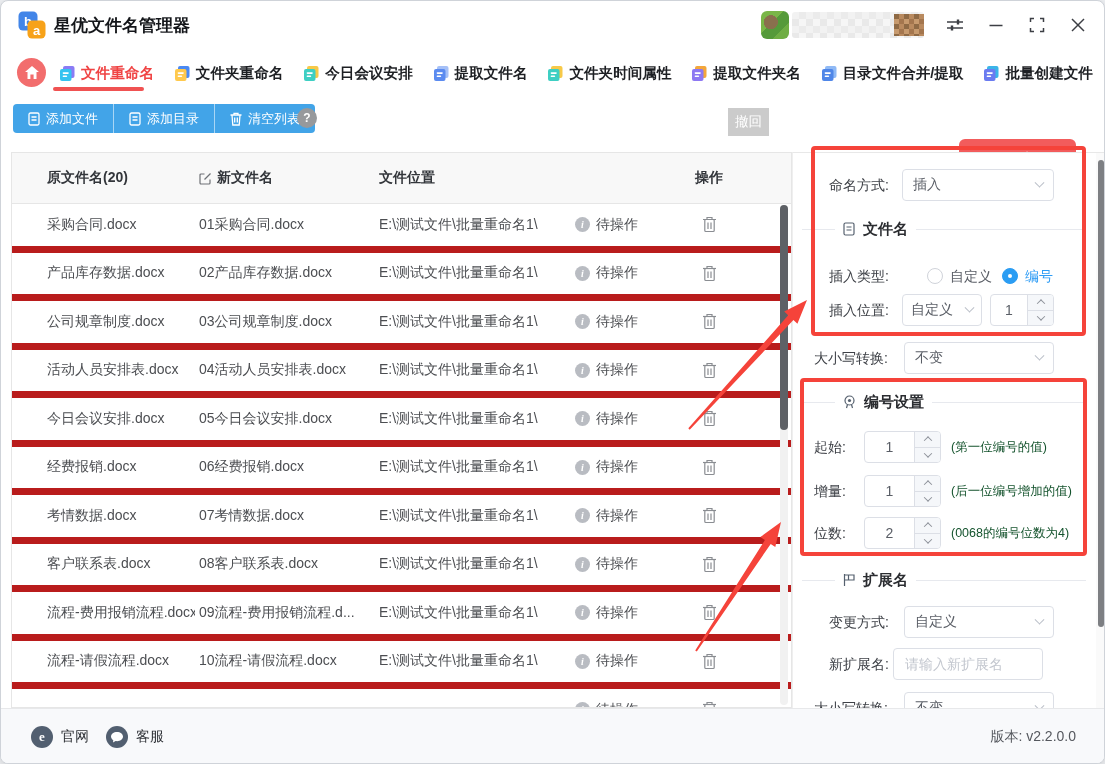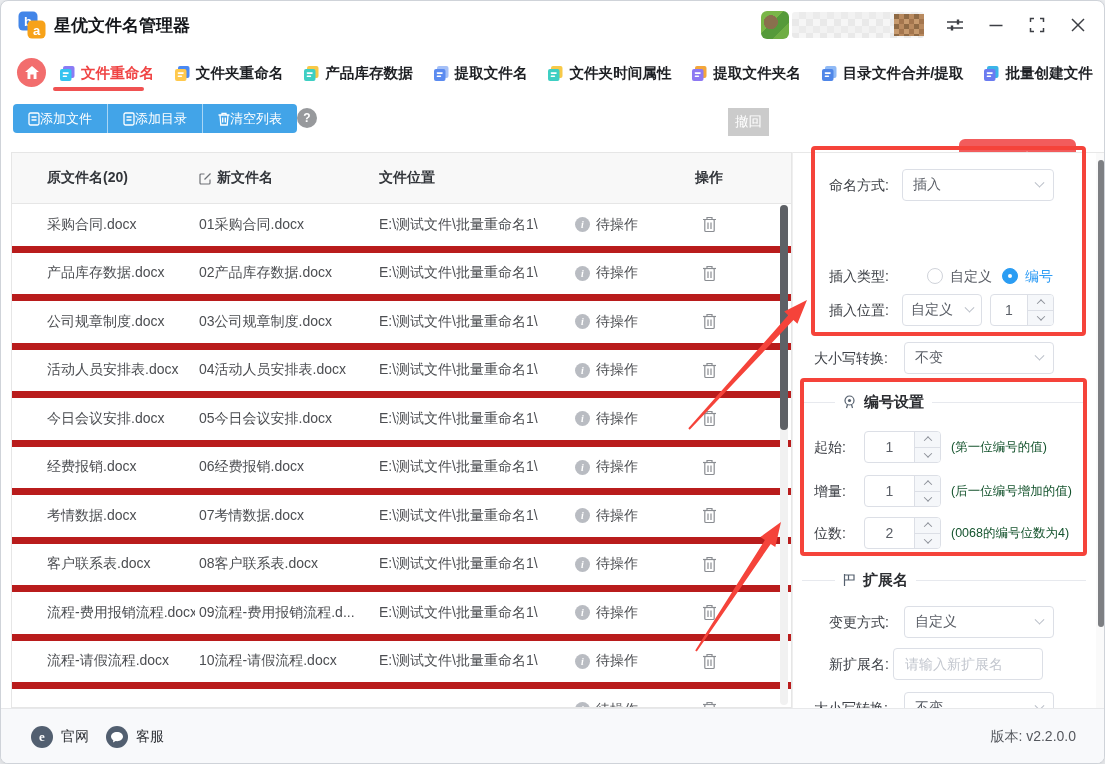--- a/index.html
+++ b/index.html
@@ -31,21 +31,21 @@
   .tab{ position:relative; display:flex; align-items:center; gap:5px; height:100%; cursor:default; }
   .tab .lbl{ font-size:14.6px; font-weight:bold; color:#1d1f23; white-space:nowrap; }
   .tab.active .lbl{ color:#f04444; }
   .tab.active::after{ content:""; position:absolute; left:-6px; right:10px; bottom:7px; height:4px;
     border-radius:2px; background:#f05252; }
 
   
   .toolbar{ position:absolute; left:0; top:97px; width:100%; height:54px; }
   .btn-group{ position:absolute; left:12px; top:6px; display:flex; border-radius:4px; overflow:hidden; }
   .blue-btn{ height:29px; padding:0 15px; background:#42a4e8; color:#fff; font-size:13px;
-    display:flex; align-items:center; cursor:pointer; }
+    display:flex; align-items:center; gap:6px; cursor:pointer; }
   .blue-btn + .blue-btn{ border-left:1px solid rgba(255,255,255,.55); }
   .help{ position:absolute; left:296px; top:10px; width:20px; height:20px; border-radius:50%;
     background:#97999c; color:#fff; font-size:12px; font-weight:bold; display:flex; align-items:center; justify-content:center; }
   .undo-btn{ position:absolute; left:727px; top:10px; width:41px; height:28px; background:#cbcbcb; color:#fff;
     font-size:13.5px; border:none; border-radius:0; }
   .start-btn{ position:absolute; right:28px; top:1px; width:117px; height:40px; background:#f25c5c; color:#fff;
     font-size:15px; border:none; border-radius:6px;margin-top:40px; }
 
   
   .table-panel{ position:absolute; left:10px; top:151px; width:781px; height:556px;
@@ -177,21 +177,21 @@
      </svg>
      <span class="lbl">文件夹重命名</span>
         </div>
         <div class="tab">
           <svg width="17" height="17" viewBox="0 0 17 17">
        <rect x="4" y="1" width="11.5" height="12" rx="2" fill="#f7c948"></rect>
        <rect x="1" y="4" width="11.5" height="12" rx="2" fill="#3ecfc3"></rect>
        <rect x="3.6" y="7.2" width="6.2" height="1.7" rx="0.8" fill="#fff"></rect>
        <rect x="3.6" y="10.4" width="4.6" height="1.7" rx="0.8" fill="#fff"></rect>
      </svg>
-     <span class="lbl">产品库存数据</span>
+     <span class="lbl">今日会议安排</span>
         </div>
         <div class="tab">
           <svg width="17" height="17" viewBox="0 0 17 17">
        <rect x="4" y="1" width="11.5" height="12" rx="2" fill="#a5c0f7"></rect>
        <rect x="1" y="4" width="11.5" height="12" rx="2" fill="#5b8bf0"></rect>
        <rect x="3.6" y="7.2" width="6.2" height="1.7" rx="0.8" fill="#fff"></rect>
        <rect x="3.6" y="10.4" width="4.6" height="1.7" rx="0.8" fill="#fff"></rect>
      </svg>
      <span class="lbl">提取文件名</span>
         </div>
@@ -508,20 +508,30 @@
     </div>
   </div>
 
   <div class="side-panel">
     <div class="p-label" style="left:36px; top:16px;">命名方式:</div>
     <div class="sel" style="left:109px; top:16px; width:152px;">
       <span>插入</span>
         <span class="chev"></span>
     </div>
 
+    <div class="divider" style="top:62px;">
+      <span class="dv-line"></span>
+      <svg width="12" height="14" viewBox="0 0 12 14" fill="none" stroke="#55606e" stroke-width="1.2">
+        <rect x="1" y="1" width="10" height="12" rx="1.5"></rect>
+          <line x1="3.5" y1="5" x2="8.5" y2="5"></line>
+          <line x1="3.5" y1="8" x2="8.5" y2="8"></line>
+      </svg>
+      <span class="dv-text">文件名</span>
+      <span class="dv-line grow"></span>
+    </div>
 
     <div class="p-label" style="left:36px; top:107px;">插入类型:</div>
     <div class="radio" style="left:134px; top:115px;"></div>
     <div class="r-lbl" style="left:157px; top:115px;">自定义</div>
     <div class="radio on" style="left:209px; top:115px;"></div>
     <div class="r-lbl blue" style="left:232px; top:115px;">编号</div>
 
     <div class="p-label" style="left:36px; top:141px;">插入位置:</div>
     <div class="sel" style="left:109px; top:141px; width:80px; padding:0 8px;">
       <span>自定义</span>

